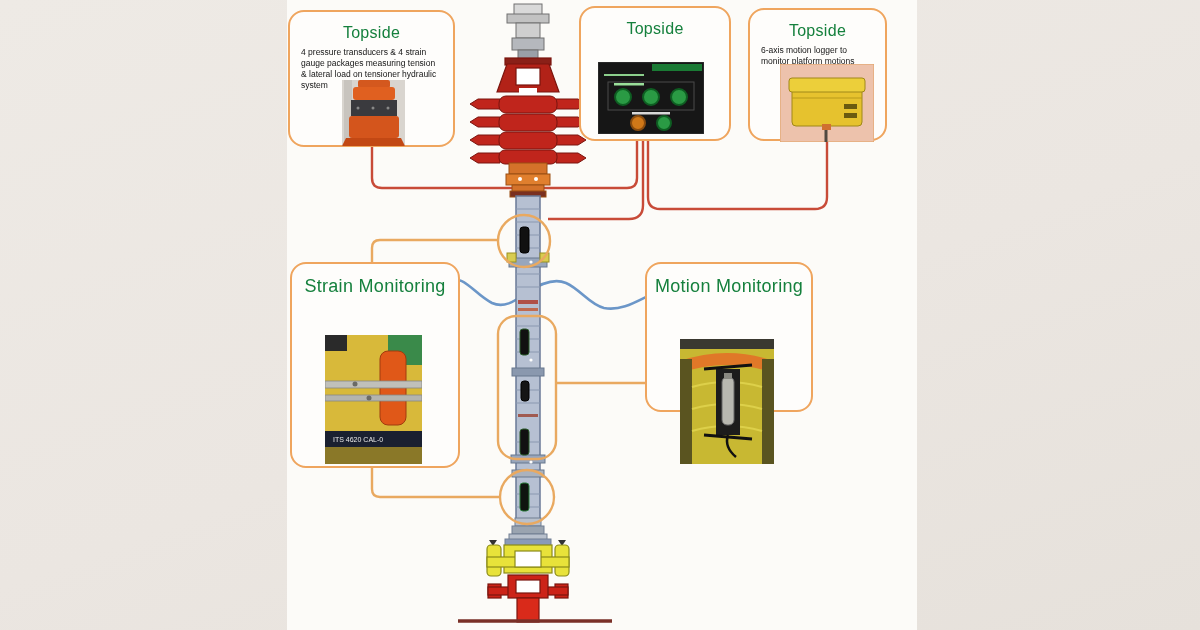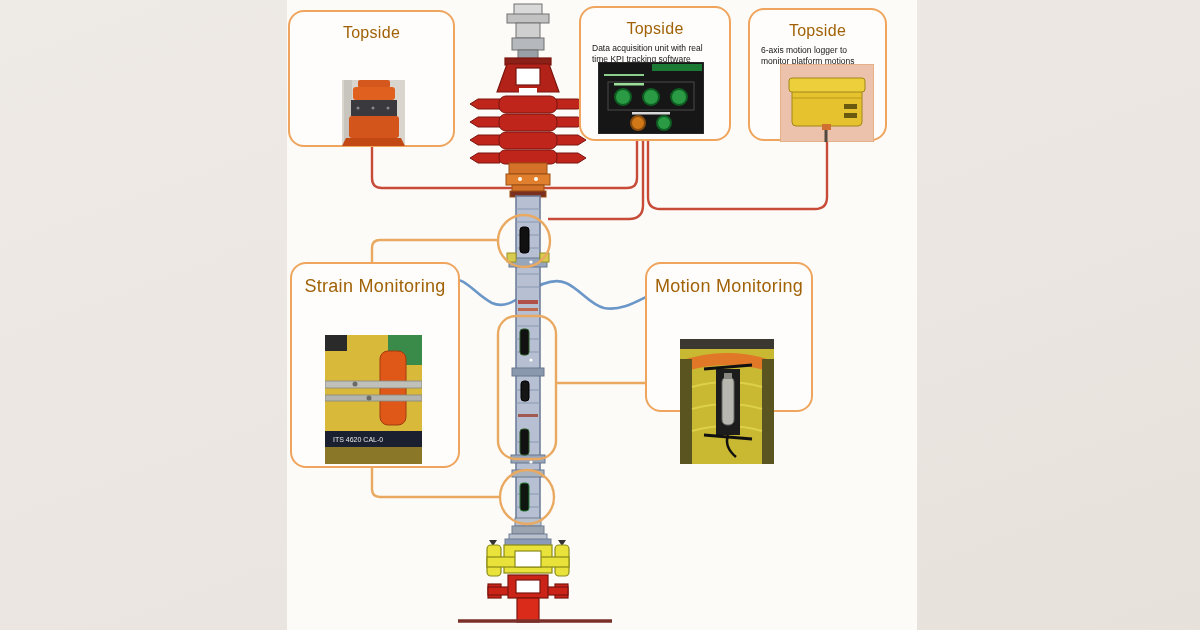--- a/index.html
+++ b/index.html
@@ -3,21 +3,21 @@
 <meta charset="utf-8">
 <style>
   html,body{margin:0;padding:0;}
   body{font-family:"Liberation Sans", sans-serif;}
   .canvas{position:relative;width:1200px;height:630px;overflow:hidden;
           background:linear-gradient(160deg,#eeeae5 0%,#ebe6e1 55%,#e6e1db 100%);}
   .figure-bg{position:absolute;left:287px;top:0;width:630px;height:630px;
              background:#fcfbf8;}
   svg.art{position:absolute;left:0;top:0;width:1200px;height:630px;}
   .callout{position:absolute;background:#fefdfb;border:2px solid #efa55e;border-radius:16px;box-sizing:border-box;}
-  .callout-title{text-align:center;font-size:16px;color:#a16207;margin-top:12px;letter-spacing:.3px;}
+  .callout-title{text-align:center;font-size:16px;color:#15803d;margin-top:12px;letter-spacing:.3px;}
   .callout-title.lg{font-size:18px;}
   .callout-body{font-size:8.5px;line-height:1.3;color:#141414;padding:0 11px;margin-top:5px;}
   .photo{position:absolute;}
 </style>
 </head>
 <body>
 
 <div class="canvas">
   <div class="figure-bg"></div>
 
@@ -157,37 +157,37 @@
 
     <g fill="none" stroke="#e9a960" stroke-width="2.4">
       <circle cx="524" cy="241" r="26"></circle>
       <rect x="498" y="316" width="58" height="143" rx="18"></rect>
       <circle cx="527" cy="497" r="27"></circle>
     </g>
   </svg>
 
   <div class="callout" style="left:288px;top:10px;width:167px;height:137px;">
     <div class="callout-title">Topside</div>
+    <div class="callout-body">4 pressure transducers &amp; 4 strain gauge packages measuring tension &amp; lateral load on tensioner hydraulic system</div>
     <svg class="photo" style="left:52px;top:68px;" width="63" height="66" viewBox="0 0 63 66">
       <rect x="0" y="0" width="63" height="66" fill="#d9d5cf"></rect>
       <rect x="2" y="0" width="8" height="66" fill="#c8c4be"></rect>
       <rect x="16" y="0" width="32" height="8" rx="2" fill="#d4581e"></rect>
       <rect x="11" y="7" width="42" height="13" rx="3" fill="#e06020"></rect>
       <rect x="9" y="20" width="46" height="16" fill="#3a3a3e"></rect>
       <circle cx="16" cy="28" r="1.5" fill="#888"></circle>
         <circle cx="31" cy="28" r="1.5" fill="#888"></circle>
         <circle cx="46" cy="28" r="1.5" fill="#888"></circle>
       <rect x="7" y="36" width="50" height="22" rx="3" fill="#d4551c"></rect>
       <polygon points="4,58 59,58 63,66 0,66" fill="#c24814"></polygon>
     </svg>
   </div>
 
   <div class="callout" style="left:579px;top:6px;width:152px;height:135px;">
     <div class="callout-title">Topside</div>
-    <div class="callout-body">Data acquisition unit with real time KPI tracking software</div>
     <svg class="photo" style="left:17px;top:54px;" width="106" height="72" viewBox="0 0 106 72">
       <rect x="0" y="0" width="106" height="72" fill="#161616" stroke="#3a3a3a"></rect>
       <rect x="54" y="2" width="50" height="7" fill="#1a7a34"></rect>
       <rect x="6" y="12" width="40" height="2" fill="#8ccf8c"></rect>
       <rect x="10" y="20" width="86" height="28" fill="none" stroke="#4a4a4a"></rect>
       <rect x="16" y="21" width="30" height="2.5" fill="#9adf9a"></rect>
       <circle cx="25" cy="35" r="8" fill="#2a9a44" stroke="#0e5e22" stroke-width="2"></circle>
       <circle cx="53" cy="35" r="8" fill="#2a9a44" stroke="#0e5e22" stroke-width="2"></circle>
       <circle cx="81" cy="35" r="8" fill="#2a9a44" stroke="#0e5e22" stroke-width="2"></circle>
       <rect x="34" y="50" width="38" height="2.5" fill="#d8d8d8"></rect>

